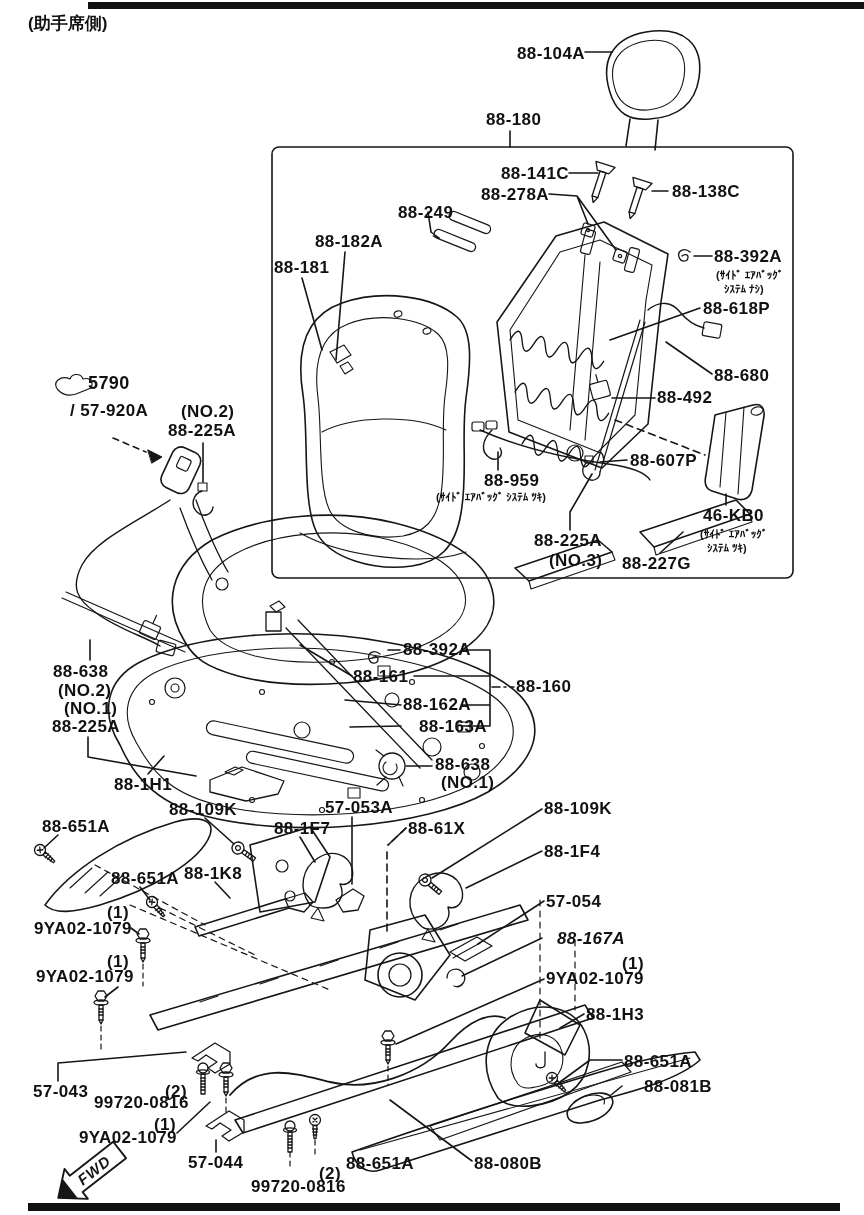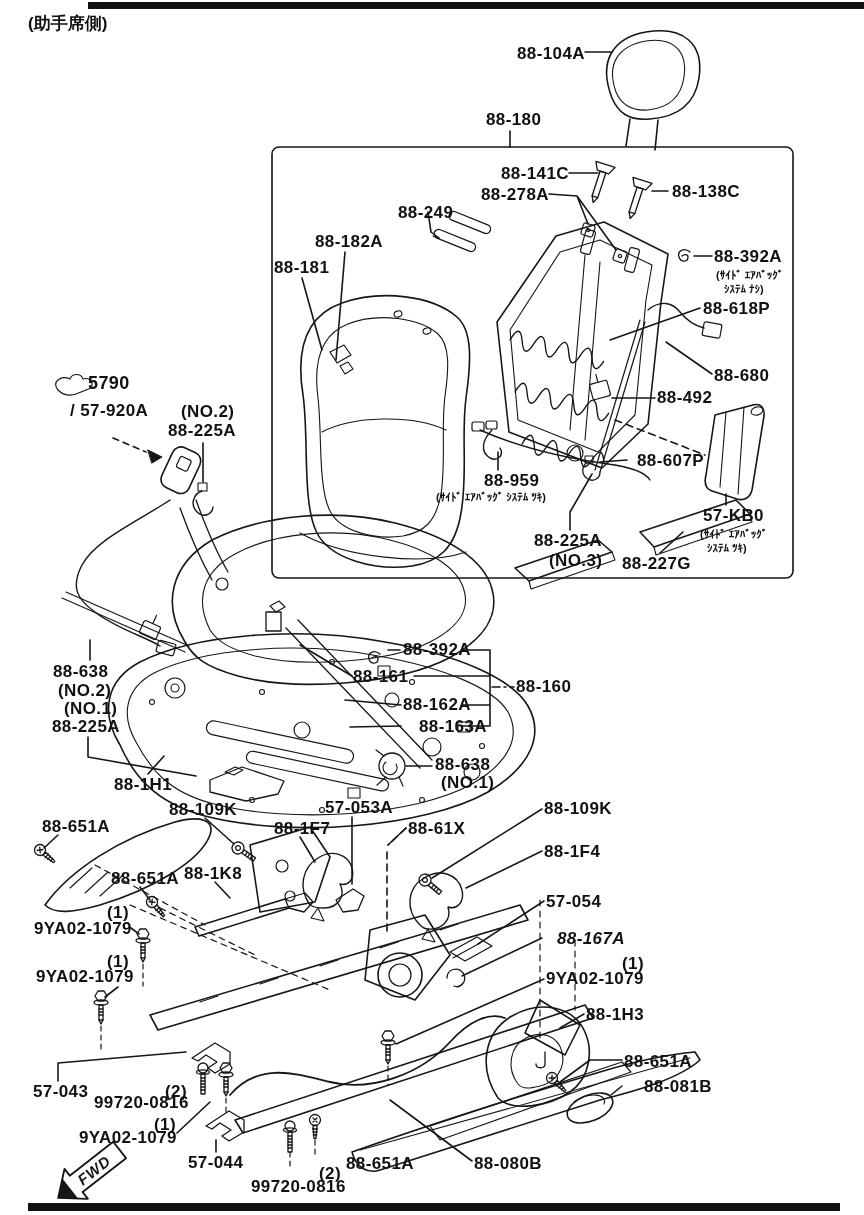--- a/index.html
+++ b/index.html
@@ -427,24 +427,24 @@
       <div class="lbl" style="left: 672px; top: 183px;">88-138C</div>
       <div class="lbl" style="left: 398px; top: 204px;">88-249</div>
       <div class="lbl" style="left: 315px; top: 233px;">88-182A</div>
       <div class="lbl" style="left: 274px; top: 259px;">88-181</div>
       <div class="lbl" style="left: 714px; top: 248px;">88-392A</div>
       <div class="lbl jp" style="left: 716px; top: 270px;">(ｻｲﾄﾞ ｴｱﾊﾞｯｸﾞ</div>
       <div class="lbl jp" style="left: 724px; top: 284px;">ｼｽﾃﾑ ﾅｼ)</div>
       <div class="lbl" style="left: 703px; top: 300px;">88-618P</div>
       <div class="lbl" style="left: 714px; top: 367px;">88-680</div>
       <div class="lbl" style="left: 657px; top: 389px;">88-492</div>
-      <div class="lbl" style="left: 630px; top: 452px; margin-left: 7px;">88-607P</div>
+      <div class="lbl" style="left: 630px; top: 452px;">88-607P</div>
       <div class="lbl" style="left: 484px; top: 472px;">88-959</div>
       <div class="lbl jp" style="left: 436px; top: 492px;">(ｻｲﾄﾞ ｴｱﾊﾞｯｸﾞ ｼｽﾃﾑ ﾂｷ)</div>
-      <div class="lbl" style="left: 703px; top: 507px;">57-KB0</div>
+      <div class="lbl" style="left: 703px; top: 507px;">46-KB0</div>
       <div class="lbl jp" style="left: 700px; top: 529px;">(ｻｲﾄﾞ ｴｱﾊﾞｯｸﾞ</div>
       <div class="lbl jp" style="left: 707px; top: 543px;">ｼｽﾃﾑ ﾂｷ)</div>
       <div class="lbl" style="left: 534px; top: 532px;">88-225A</div>
       <div class="lbl" style="left: 549px; top: 552px;">(NO.3)</div>
       <div class="lbl" style="left: 622px; top: 555px;">88-227G</div>
       <div class="lbl big" style="left: 88px; top: 374px;">5790</div>
       <div class="lbl" style="left: 70px; top: 402px;">/ 57-920A</div>
       <div class="lbl" style="left: 181px; top: 403px;">(NO.2)</div>
       <div class="lbl" style="left: 168px; top: 422px;">88-225A</div>
       <div class="lbl" style="left: 53px; top: 663px;">88-638</div>

